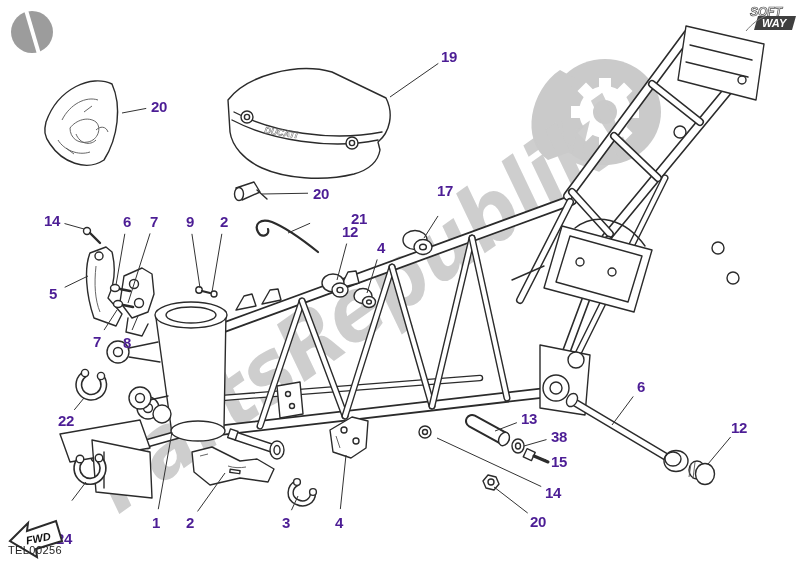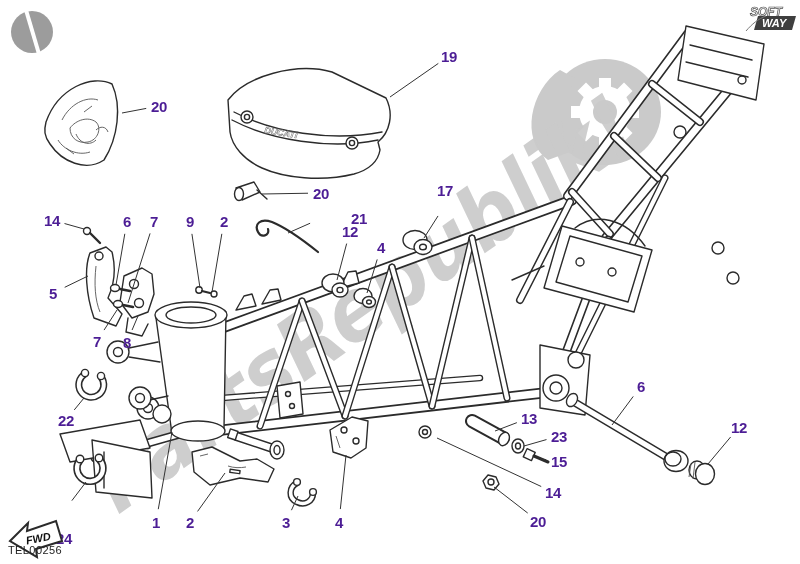--- a/index.html
+++ b/index.html
@@ -325,21 +325,21 @@
       <div class="callout" style="left: 445px; top: 190px;">17</div>
       <div class="callout" style="left: 66px; top: 420px;">22</div>
       <div class="callout" style="left: 64px; top: 511px; margin-top: 27px;">24</div>
       <div class="callout" style="left: 156px; top: 522px;">1</div>
       <div class="callout" style="left: 190px; top: 522px;">2</div>
       <div class="callout" style="left: 286px; top: 522px;">3</div>
       <div class="callout" style="left: 339px; top: 522px;">4</div>
       <div class="callout" style="left: 641px; top: 386px;">6</div>
       <div class="callout" style="left: 739px; top: 427px;">12</div>
       <div class="callout" style="left: 529px; top: 418px;">13</div>
-      <div class="callout" style="left: 559px; top: 436px;">23</div>
+      <div class="callout" style="left: 559px; top: 436px;">38</div>
       <div class="callout" style="left: 559px; top: 461px;">15</div>
       <div class="callout" style="left: 553px; top: 492px;">14</div>
       <div class="callout" style="left: 538px; top: 521px;">20</div>
     </div>
 
   <svg class="abs" width="60" height="60" style="left:8px;top:8px">
     <circle cx="24" cy="24" r="21" fill="#9c9c9c"></circle>
     <line x1="18" y1="2" x2="31" y2="46" stroke="#ffffff" stroke-width="4"></line>
   </svg>
 

